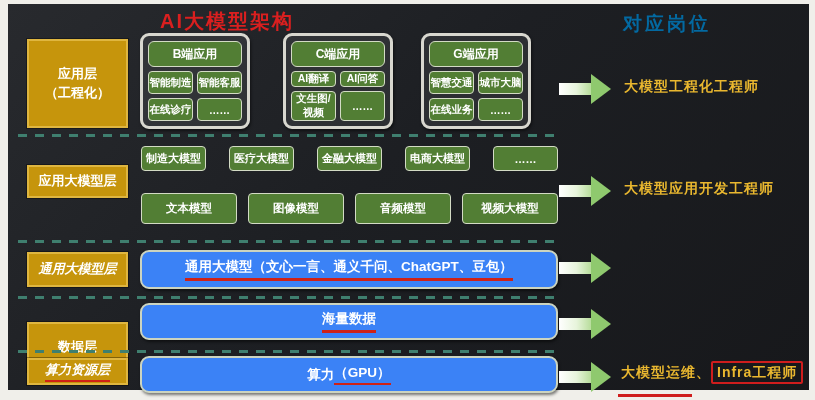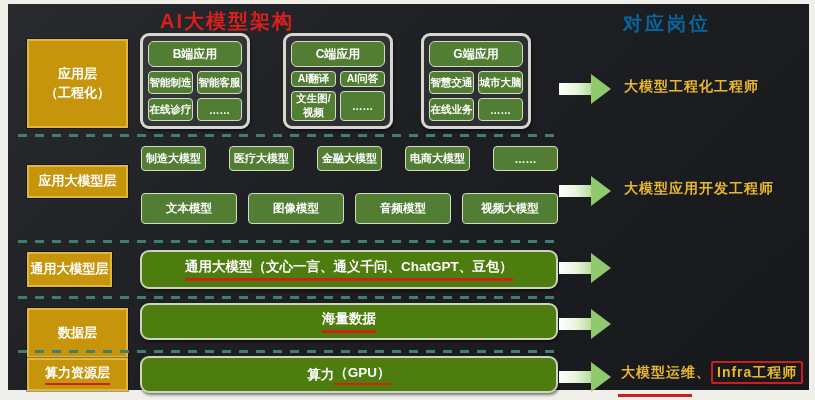--- a/index.html
+++ b/index.html
@@ -44,21 +44,21 @@
   .group-grid .green-box { font-size:10.5px; }
 
   .row-flex { display:flex; }
   .domain-row { left:141px; top:146px; width:417px; gap:23px; }
   .domain-row .green-box { flex:1; height:25px; font-size:11px; }
   .modal-row { left:141px; top:193px; width:417px; justify-content:space-between; }
   .modal-row .green-box { width:96px; height:31px; font-size:11.5px; }
 
   .wide-box {
     left:140px; width:418px; border-radius:9px; border:2px solid #ccd4bf;
-    background:#4d7c0f; color:#fff; display:flex; align-items:center; justify-content:center;
+    background:#3b82f6; color:#fff; display:flex; align-items:center; justify-content:center;
     font-size:13.5px; font-weight:bold;
     box-shadow:1px 2px 3px rgba(0,0,0,.5);
   }
   .red-underline { border-bottom:3px solid #cf2216; padding-bottom:2px; }
   .red-underline-thin { border-bottom:2px solid #cf2216; padding-bottom:1px; }
 
   .divider {
     left:18px; width:544px; height:3px;
     background:repeating-linear-gradient(90deg,#3f7f6f 0,#3f7f6f 9px,transparent 9px,transparent 17px);
   }
@@ -149,43 +149,43 @@
   </div>
 
   <div class="abs arrow" style="left:559px; top:176px;">
     <div class="shaft"></div>
       <div class="head"></div>
   </div>
   <div class="abs job" style="left:624px; top:180px;">大模型应用开发工程师</div>
 
   <div class="abs divider" style="top:240px;"></div>
 
-  <div class="abs gold-box" style="left:27px; top:252px; width:85px; height:35px;">通用大模型层</div>
+  <div class="abs gold-box" style="left:27px; top:252px; width:101px; height:35px;font-style:italic;">通用大模型层</div>
   <div class="abs wide-box" style="top:250px; height:39px;">
     <span class="red-underline">通用大模型（文心一言、通义千问、ChatGPT、豆包）</span>
   </div>
   <div class="abs arrow" style="left:559px; top:253px;">
     <div class="shaft"></div>
       <div class="head"></div>
   </div>
 
   <div class="abs divider" style="top:296px;"></div>
 
-  <div class="abs gold-box" style="left:27px; top:308px; width:101px; height:50px;text-align:center;">数据层</div>
+  <div class="abs gold-box" style="left:27px; top:322px; width:101px; height:50px;text-align:center;">数据层</div>
   <div class="abs wide-box" style="top:303px; height:37px;">
     <span class="red-underline">海量数据</span>
   </div>
   <div class="abs arrow" style="left:559px; top:309px;">
     <div class="shaft"></div>
       <div class="head"></div>
   </div>
 
   <div class="abs divider" style="top:350px;"></div>
 
-  <div class="abs gold-box" style="left:27px; top:358px; width:101px; height:33px;">
+  <div class="abs gold-box" style="left:27px; top:358px; width:101px; height:27px;font-style:italic;">
     <span class="red-underline-thin">算力资源层</span>
   </div>
   <div class="abs wide-box" style="top:356px; height:37px;">
     <span>算力</span>
     <span class="red-underline-thin">（GPU）</span>
   </div>
   <div class="abs arrow" style="left:559px; top:362px;">
     <div class="shaft"></div>
       <div class="head"></div>
   </div>

